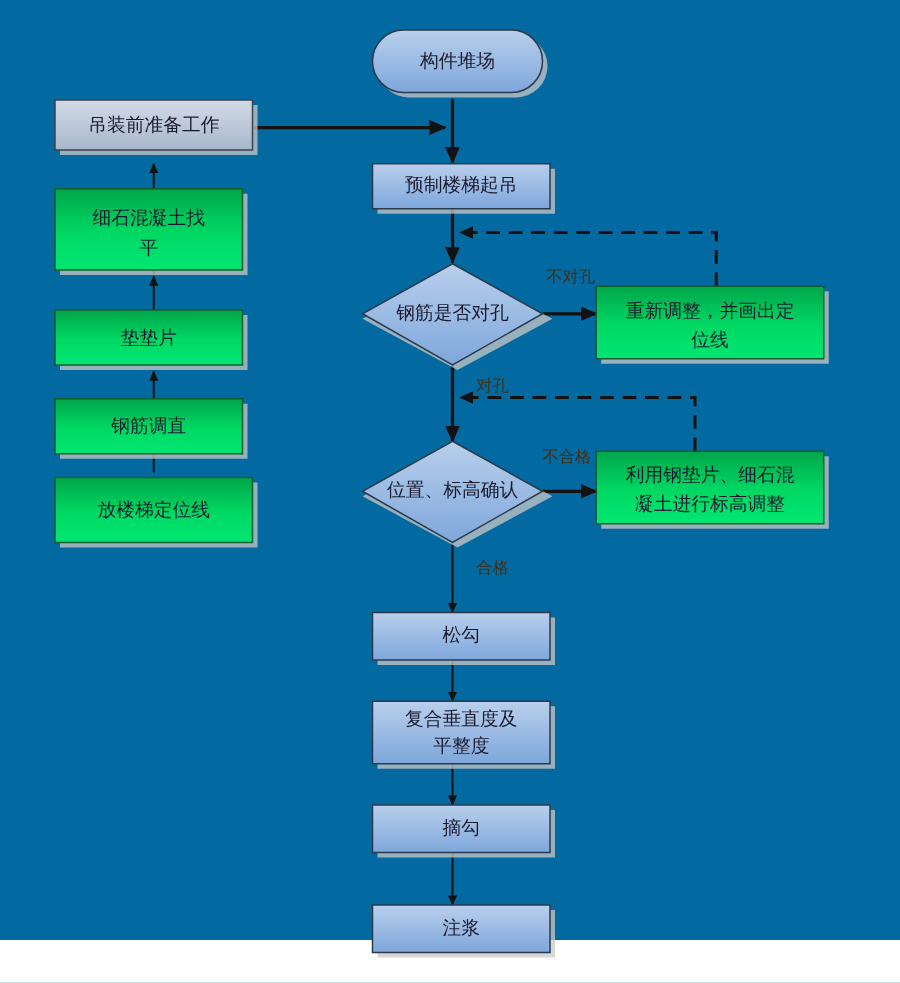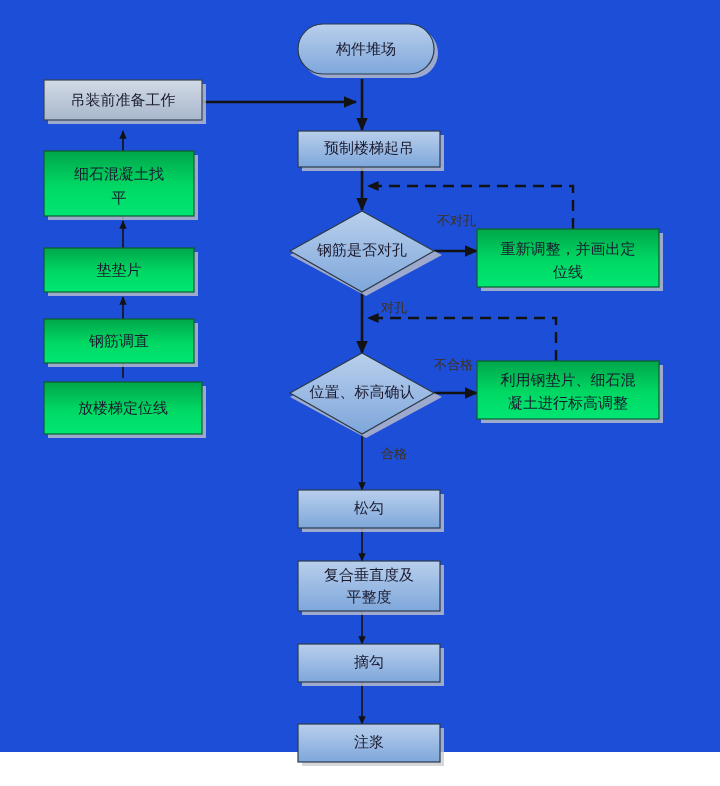--- a/index.html
+++ b/index.html
@@ -10,21 +10,21 @@
   body {
     width: 720px;
     height: 786px;
     font-family: "Liberation Sans", "DejaVu Sans", sans-serif;
     overflow: hidden;
   }
   #flow-root {
     position: relative;
     width: 720px;
     height: 752px;
-    background: #1d4ed8;
+    background: #0369a1;
   }
   svg#flow-svg {
     position: absolute;
     left: 0;
     top: 0;
     width: 720px;
     height: 786px;
   }
   .node-text {
     font-family: "Liberation Sans", "DejaVu Sans", sans-serif;

